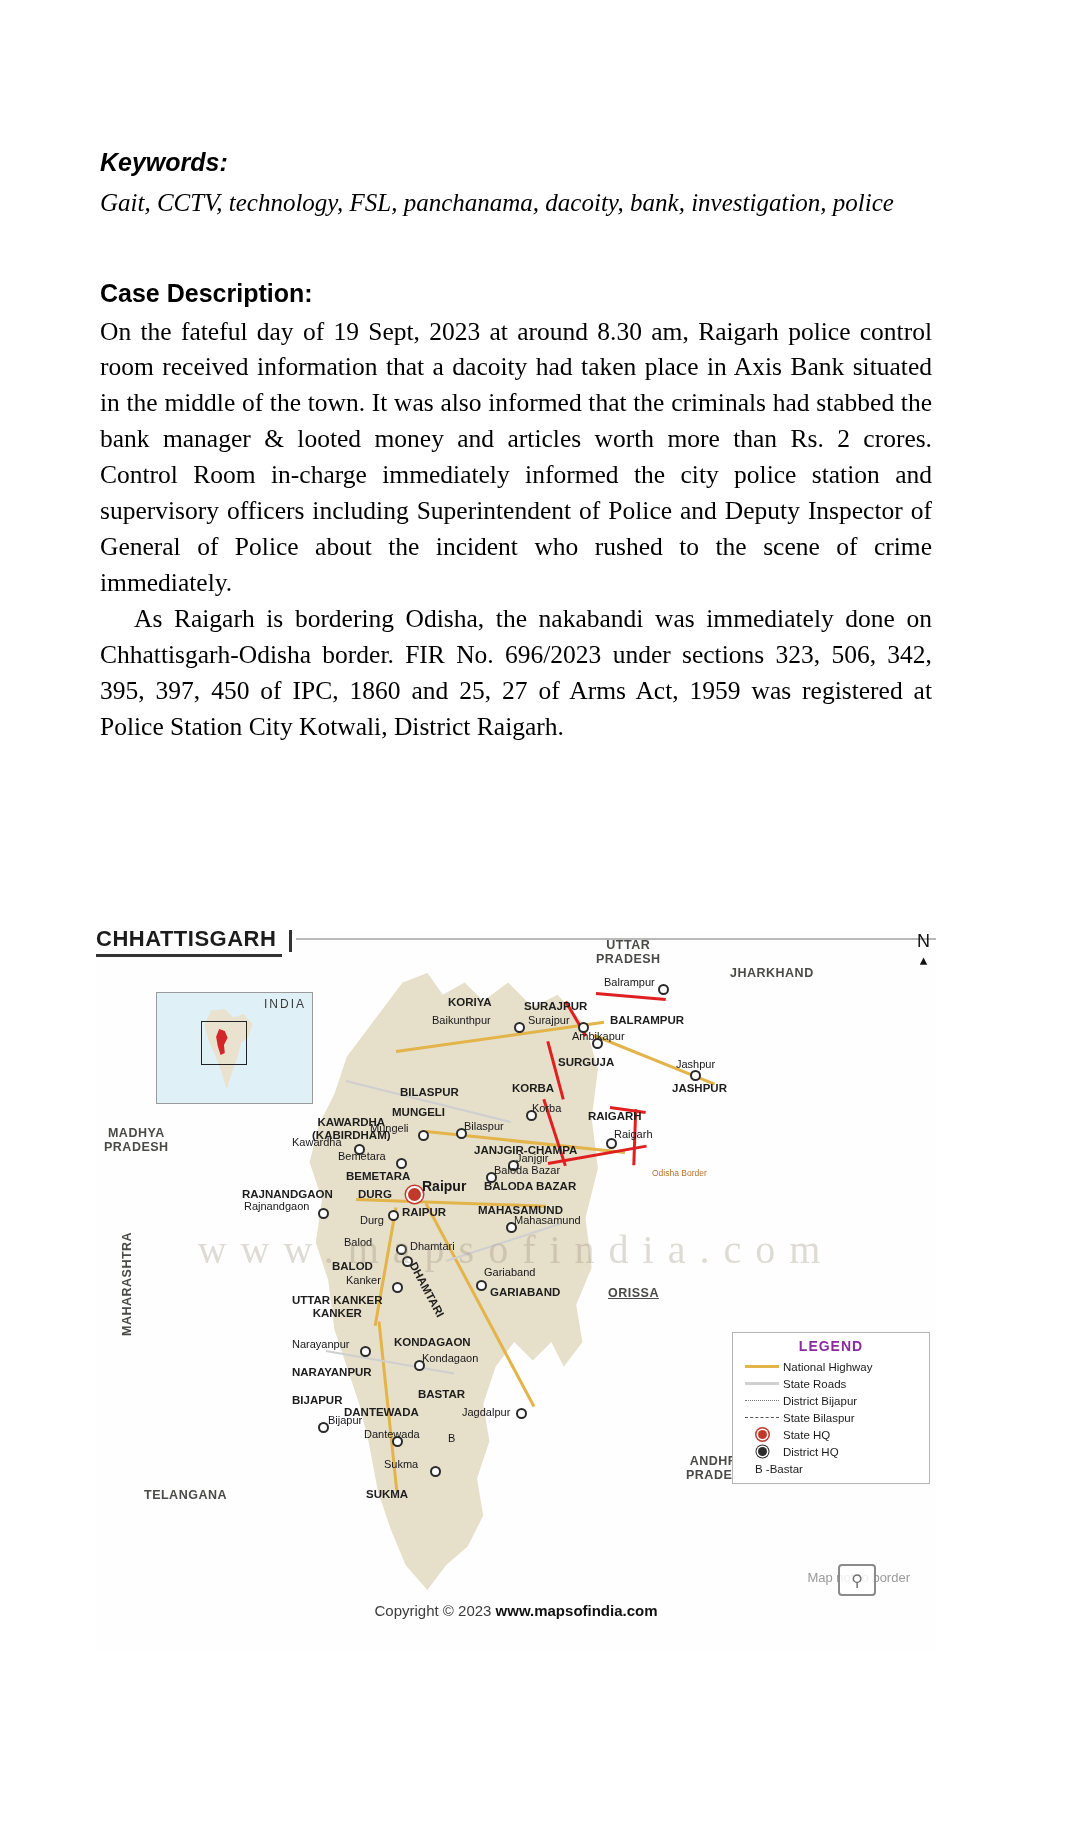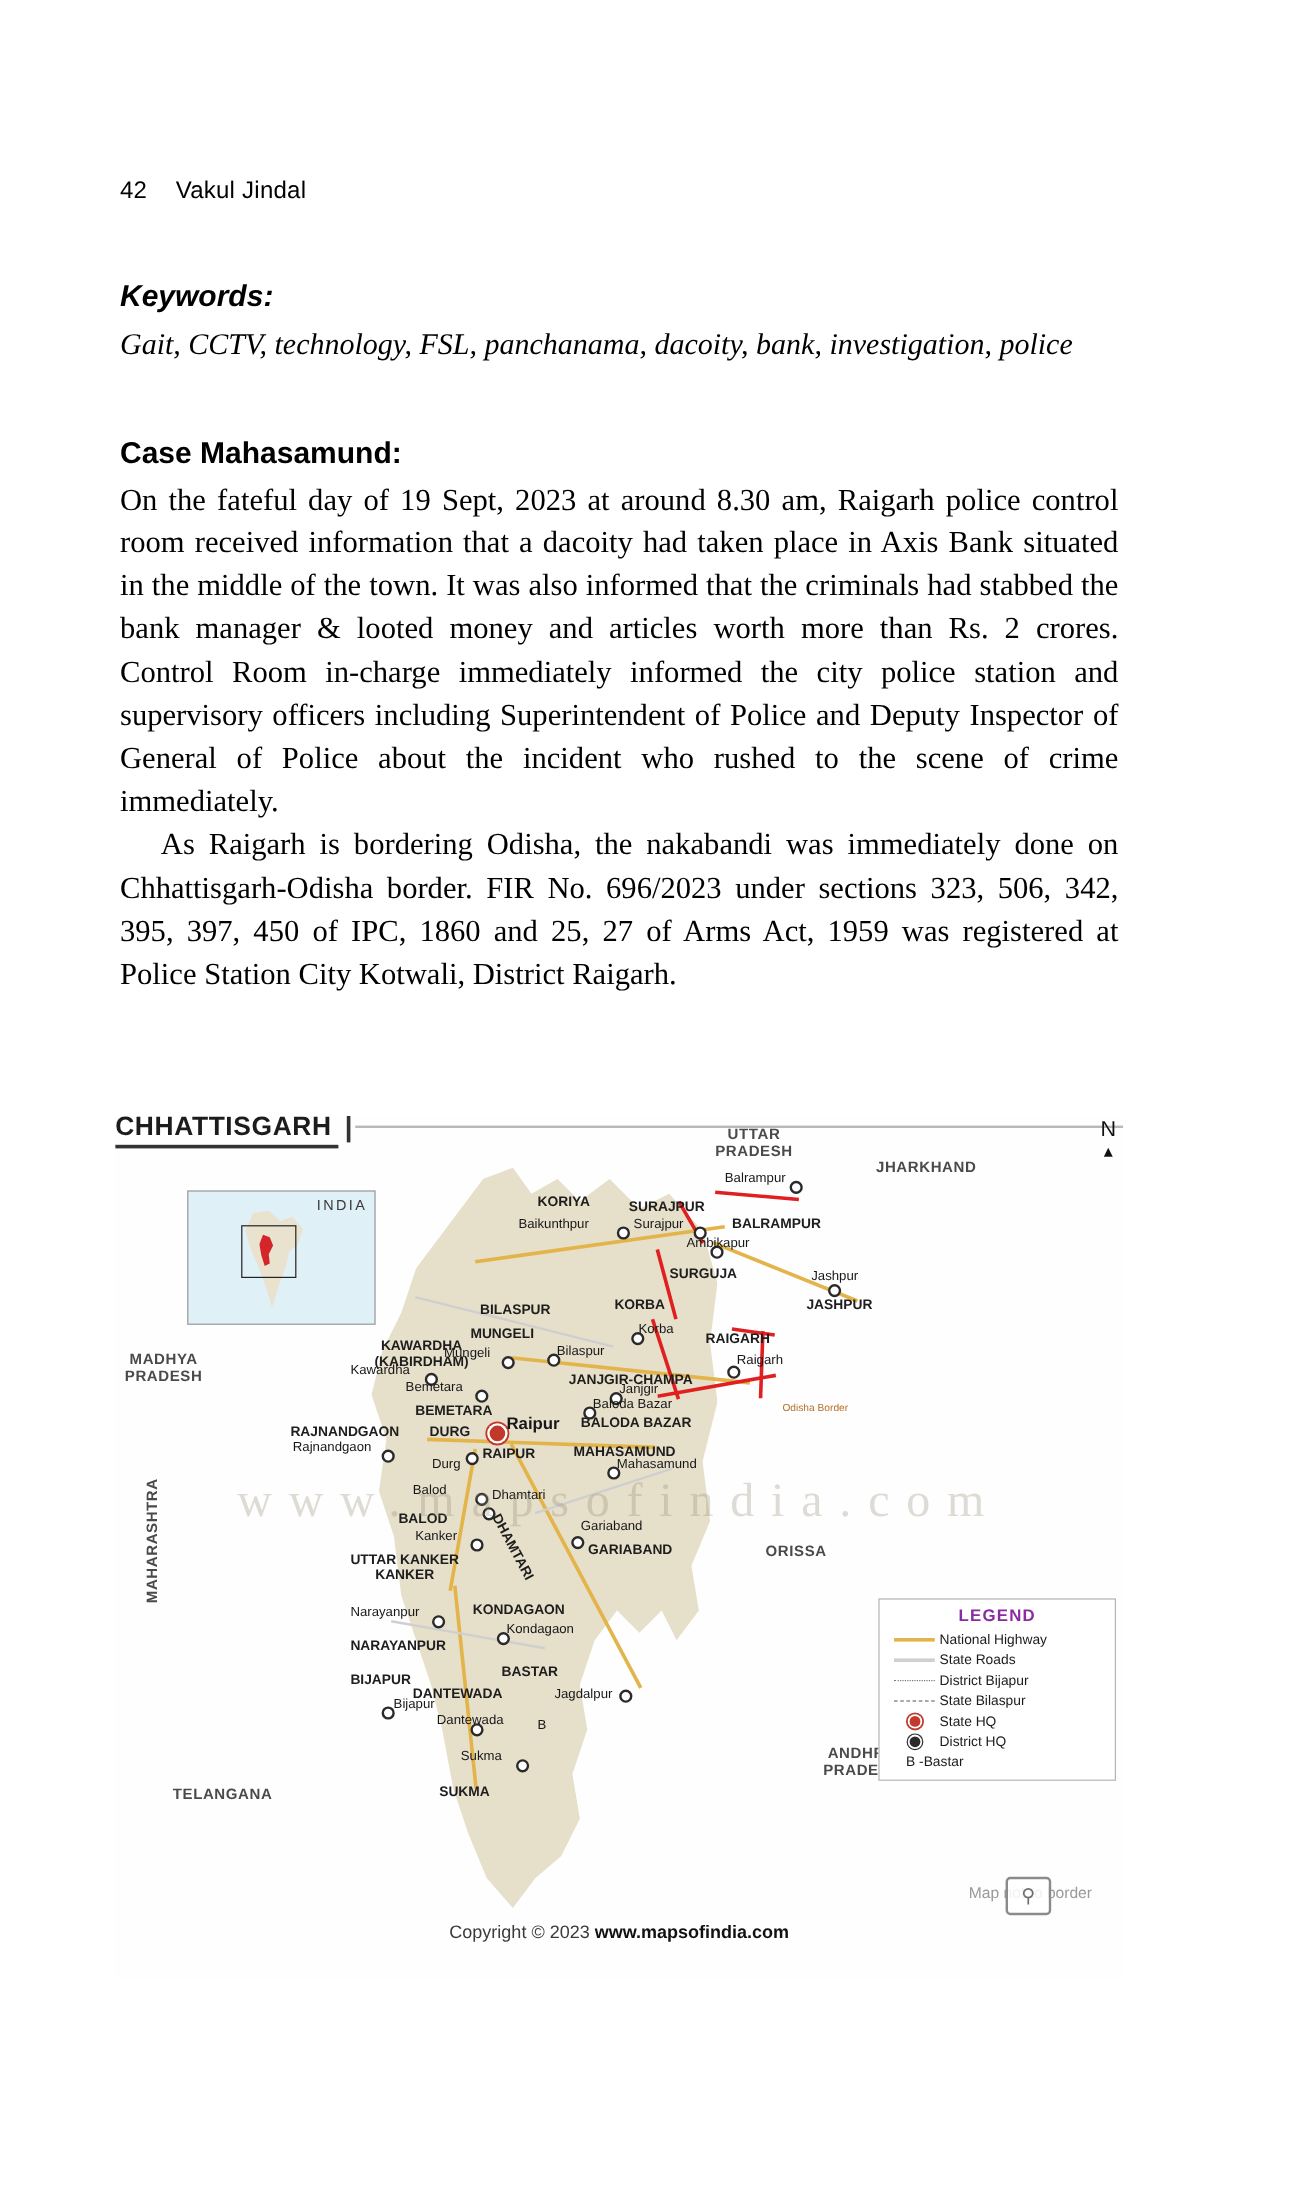--- a/index.html
+++ b/index.html
@@ -346,29 +346,25 @@
     font-size: 16px;
   }
 </style>
 </head>
 <body>
 
 <div class="page">
 
   <div class="content">
 
-    <div class="running-head">
-      <span class="pageno">42</span>
-      <span>Vakul Jindal</span>
-    </div>
 
     <div class="kw-head">Keywords:</div>
     <p class="kw-body">Gait, CCTV, technology, FSL, panchanama, dacoity, bank, investigation, police</p>
 
-    <div class="sec-head">Case Mahasamund:</div>
+    <div class="sec-head">Case Description:</div>
     <p class="body-text">On the fateful day of 19 Sept, 2023 at around 8.30 am, Raigarh police control room received information that a dacoity had taken place in Axis Bank situated in the middle of the town. It was also informed that the criminals had stabbed the bank manager &amp; looted money and articles worth more than Rs. 2 crores. Control Room in-charge immediately informed the city police station and supervisory officers including Superintendent of Police and Deputy Inspector of General of Police about the incident who rushed to the scene of crime immediately.</p>
     <p class="body-text indent">As Raigarh is bordering Odisha, the nakabandi was immediately done on Chhattisgarh-Odisha border. FIR No. 696/2023 under sections 323, 506, 342, 395, 397, 450 of IPC, 1860 and 25, 27 of Arms Act, 1959 was registered at Police Station City Kotwali, District Raigarh.</p>
 
   </div>
 
   <div class="figure">
     <div class="map-canvas">
 
       <div class="hdr-rule"></div>
 
@@ -408,21 +404,21 @@
       <div class="road-red" style="left:452px; top:232px; width:100px; transform:rotate(-10deg);"></div>
       <div class="road-red" style="left:540px; top:178px; width:56px; transform:rotate(92deg);"></div>
       <div class="road-red" style="left:514px; top:176px; width:36px; transform:rotate(8deg);"></div>
 
       <div class="odisha-border-note" style="left:556px; top:238px;">Odisha Border</div>
 
       <div class="nlabel" style="left:500px; top:8px;">UTTAR<br>PRADESH</div>
       <div class="nlabel" style="left:634px; top:36px;">JHARKHAND</div>
       <div class="nlabel" style="left:8px; top:196px;">MADHYA<br>PRADESH</div>
       <div class="nlabel vert" style="left:24px; top:406px;">MAHARASHTRA</div>
-      <div class="nlabel" style="left:542px; top:356px;">ORISSA</div>
+      <div class="nlabel" style="left:512px; top:356px;text-decoration:underline;">ORISSA</div>
       <div class="nlabel" style="left:590px; top:524px;">ANDHRA<br>PRADESH</div>
       <div class="nlabel" style="left:48px; top:558px;">TELANGANA</div>
 
       <div class="dlabel" style="left:352px; top:66px;">KORIYA</div>
       <div class="dlabel" style="left:428px; top:70px;">SURAJPUR</div>
       <div class="dlabel" style="left:514px; top:84px;">BALRAMPUR</div>
       <div class="dlabel" style="left:462px; top:126px;">SURGUJA</div>
       <div class="dlabel" style="left:576px; top:152px;">JASHPUR</div>
       <div class="dlabel" style="left:304px; top:156px;">BILASPUR</div>
       <div class="dlabel" style="left:416px; top:152px;">KORBA</div>

